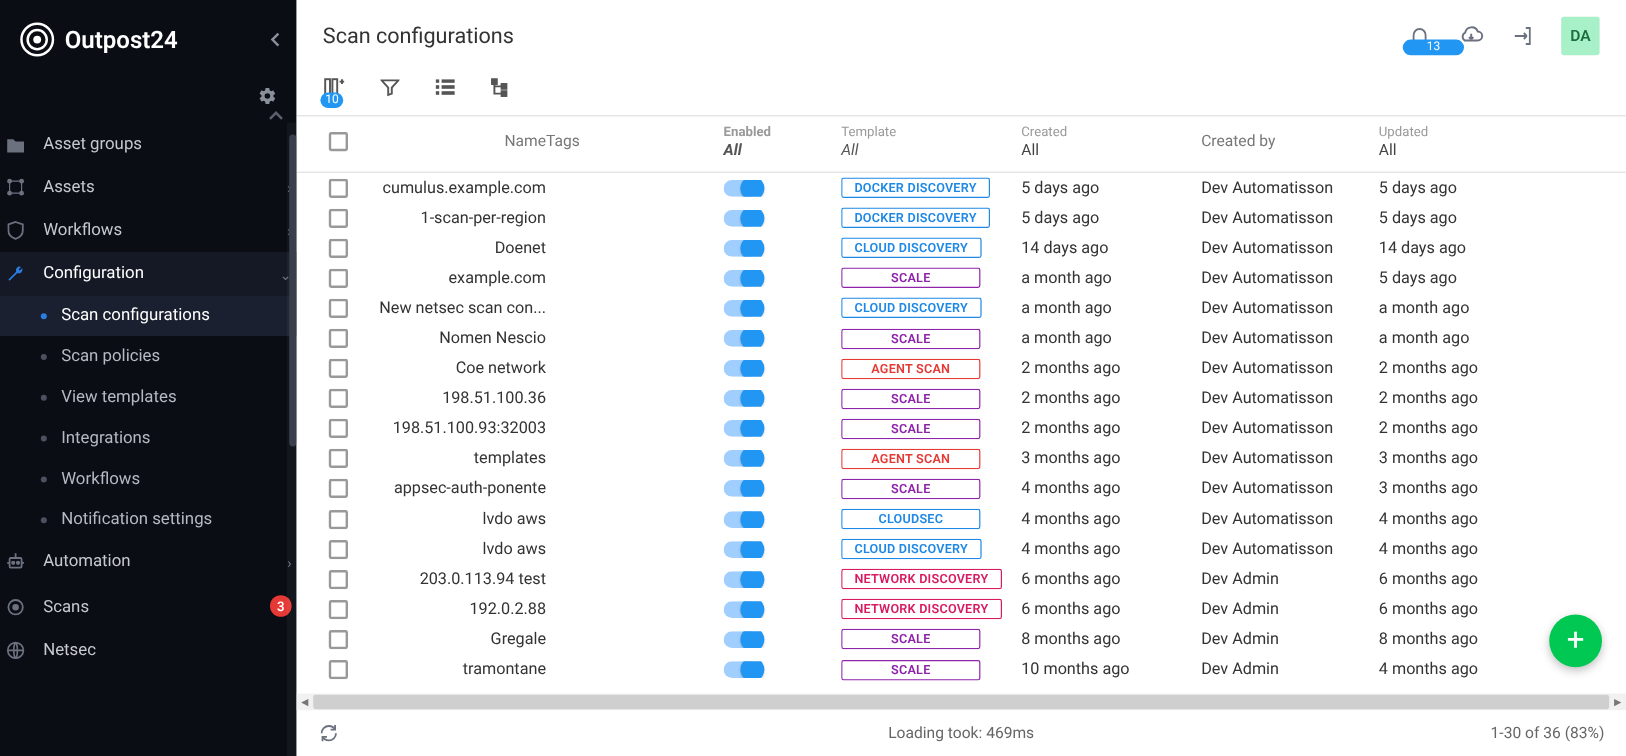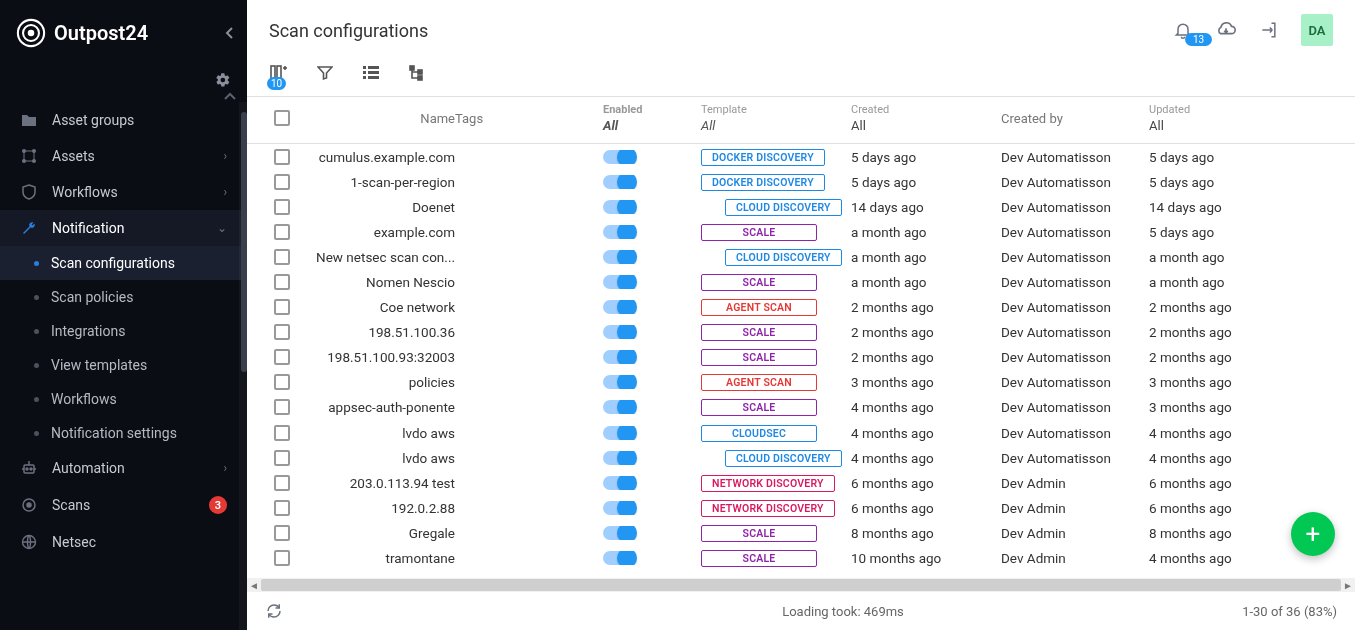--- a/index.html
+++ b/index.html
@@ -12,38 +12,38 @@
     .logo { display: flex; align-items: center; gap: 8px; }
     .logo-icon { width: 30px; height: 30px; }
     .logo-text { font-size: 20px; font-weight: 600; color: #fff; text-align: center; }
     .collapse-chevron { position: absolute; right: 12px; color: #8a8f9c; cursor: pointer; }
     .settings-row { display: flex; align-items: center; padding: 6px 16px 4px; color: #8a8f9c; position: relative; }
     .settings-row .gear { margin-left: auto; }
     .scrollup-row { display: flex; justify-content: flex-end; padding: 0 10px; color: #5c6170; }
     .nav { flex: 1; overflow: hidden; position: relative; }
     .nav-scroll { position: absolute; right: 0; top: 0; bottom: 0; width: 8px; background: rgba(255,255,255,0.04); }
     .nav-scroll-thumb { position: absolute; right: 0; top: 10px; width: 6px; height: 260px; background: #3a3f4c; border-radius: 3px; }
-    .nav-item { display: flex; align-items: center; gap: 14px; padding: 10px 20px; color: #c7c9d1; font-size: 14px; cursor: pointer; position: relative; }
+    .nav-item { display: flex; align-items: flex-end; gap: 14px; padding: 10px 4px; color: #c7c9d1; font-size: 14px; cursor: pointer; position: relative; }
     .nav-item.active { background: #141925; color: #fff; }
     .nav-item.active .nav-icon { color: #2a7de1; }
     .nav-icon { width: 18px; display: flex; align-items: center; justify-content: center; color: #6c7180; }
     .nav-chevron { margin-left: auto; color: #6c7180; font-size: 12px; }
     .sub-item { display: flex; align-items: center; gap: 12px; padding: 9px 16px 9px 34px; color: #b6b9c3; font-size: 14px; cursor: pointer; }
     .sub-item.selected { background: #1a2030; color: #fff; }
     .sub-bullet { width: 5px; height: 5px; background: #4c5160; border-radius: 50%; }
     .sub-item.selected .sub-bullet { background: #2a7de1; }
     .badge-red { margin-left: auto; background: #e53935; color: #fff; width: 18px; height: 18px; border-radius: 50%; display: flex; align-items: center; justify-content: center; font-size: 11px; font-weight: 600; }
     
     
     .main { flex: 1; background: #fff; display: flex; flex-direction: column; overflow: hidden; }
     .topbar { display: flex; align-items: center; padding: 14px 22px 10px; }
     .page-title { font-size: 18px; color: #333; font-weight: 400; }
     .topbar-right { margin-left: auto; display: flex; align-items: center; gap: 22px; }
     .top-icon { color: #6c7180; cursor: pointer; position: relative; }
-    .notif-badge { position: absolute; bottom: -6px; left: -4px; background: #2196f3; color: #fff; font-size: 10px; padding: 1px 8px; border-radius: 8px; min-width: 14px; text-align: right; margin-left: 16px; }
+    .notif-badge { position: absolute; bottom: -6px; left: -4px; background: #2196f3; color: #fff; font-size: 10px; padding: 1px 20px; border-radius: 8px; min-width: 14px; text-align: right; }
     .avatar { width: 32px; height: 32px; background: #a8f0c8; color: #1b6e3e; display: flex; align-items: center; justify-content: center; font-weight: 600; font-size: 13px; border-radius: 2px; }
     
     .toolbar { display: flex; align-items: center; gap: 30px; padding: 8px 22px 14px; }
     .tool-icon { color: #555; cursor: pointer; position: relative; }
     .tool-badge { position: absolute; bottom: -8px; left: -2px; background: #2196f3; color: #fff; font-size: 10px; padding: 1px 4px; border-radius: 8px; min-width: 14px; text-align: center; }
     
     
     .table-wrap { flex: 1; overflow: hidden; display: flex; flex-direction: column; border-top: 1px solid #e0e0e0; }
     .thead { display: flex; align-items: center; padding: 6px 12px 10px; border-bottom: 1px solid #e0e0e0; }
     .th { color: #777; font-size: 13px; }
@@ -61,33 +61,33 @@
     
     .tbody { flex: 1; overflow: hidden; }
     .row { display: flex; align-items: center; padding: 3px 12px; height: 25.1px; font-size: 13.5px; color: #333; }
     .cell { overflow: hidden; text-overflow: ellipsis; white-space: nowrap; }
     .checkbox { width: 16px; height: 16px; border: 2px solid #999; border-radius: 2px; cursor: pointer; }
     .toggle-track { width: 30px; height: 14px; background: #a0cfff; border-radius: 7px; position: relative; }
     .toggle-track::after { content: ''; position: absolute; right: -4px; top: -3px; width: 20px; height: 20px; background: #2196f3; border-radius: 50%; box-shadow: 0 1px 2px rgba(0,0,0,0.2); }
     
     .tpl-tag { display: inline-block; padding: 1px 10px; font-size: 10.5px; font-weight: 600; border: 1px solid; border-radius: 2px; min-width: 116px; text-align: center; letter-spacing: 0.2px; }
     .tpl-docker { color: #1e88e5; border-color: #1e88e5; }
-    .tpl-cloud { color: #1e88e5; border-color: #1e88e5; margin-left: 24px; }
+    .tpl-cloud { color: #1e88e5; border-color: #1e88e5; }
     .tpl-cloudsec { color: #1e88e5; border-color: #1e88e5; }
     .tpl-scale { color: #8e24aa; border-color: #8e24aa; }
     .tpl-agent { color: #e53935; border-color: #e53935; }
     .tpl-network { color: #d81b60; border-color: #d81b60; }
     
     .hscroll { height: 14px; background: #f1f1f1; position: relative; display: flex; align-items: center; }
     .hscroll-left { width: 14px; text-align: center; color: #777; font-size: 10px; cursor: pointer;}
     .hscroll-right { width: 14px; text-align: center; color: #777; font-size: 10px; margin-left: auto; cursor:pointer;}
     .hscroll-thumb { position: absolute; left: 14px; right: 14px; top: 1px; height: 12px; background: #cfcfcf; border-radius: 2px; }
     
     .footer { display: flex; align-items: center; padding: 10px 18px; color: #666; font-size: 13px; }
-    .footer-center { position: absolute; left: 50%; transform: translateX(-50%); margin-left: 42px; }
+    .footer-center { position: absolute; left: 50%; transform: translateX(-50%); }
     .footer-right { margin-left: auto; }
     
     .fab { position: fixed; right: 20px; bottom: 74px; width: 44px; height: 44px; background: #00c853; color: #fff; border-radius: 50%; display: flex; align-items: center; justify-content: center; font-size: 26px; box-shadow: 0 3px 8px rgba(0,0,0,0.25); cursor: pointer; }
     
     svg { display: block; }
   </style>
 </head>
 <body>
 
 <div class="layout">
@@ -156,39 +156,39 @@
     <span>Workflows</span>
 
     <span class="nav-chevron">›</span>
           </div>
           <div class="nav-item active">
             <span class="nav-icon">
               <svg width="16" height="16" viewBox="0 0 16 16" fill="currentColor">
                 <path d="M13.5 3.5a3 3 0 01-4 4L3 14l-1-1 6.5-6.5a3 3 0 014-4l-2 2 1 1 2-2z"></path>
               </svg>
             </span>
-    <span>Notification</span>
+    <span>Configuration</span>
 
     <span class="nav-chevron">⌄</span>
           </div>
           <div class="sub-item selected">
             <span class="sub-bullet"></span>
             <span>Scan configurations</span>
           </div>
           <div class="sub-item">
             <span class="sub-bullet"></span>
             <span>Scan policies</span>
           </div>
           <div class="sub-item">
             <span class="sub-bullet"></span>
-            <span>Integrations</span>
+            <span>View templates</span>
           </div>
           <div class="sub-item">
             <span class="sub-bullet"></span>
-            <span>View templates</span>
+            <span>Integrations</span>
           </div>
           <div class="sub-item">
             <span class="sub-bullet"></span>
             <span>Workflows</span>
           </div>
           <div class="sub-item">
             <span class="sub-bullet"></span>
             <span>Notification settings</span>
           </div>
           <div class="nav-item">
@@ -442,21 +442,21 @@
             </div>
     <div class="cell col-template"><span class="tpl-tag tpl-scale">SCALE</span></div>
     <div class="cell col-created">2 months ago</div>
     <div class="cell col-createdby">Dev Automatisson</div>
     <div class="cell col-updated">2 months ago</div>
           </div>
           <div class="row">
     <div class="cell col-check">
               <div class="checkbox"></div>
             </div>
-    <div class="cell col-name">policies</div>
+    <div class="cell col-name">templates</div>
     <div class="cell col-tags"></div>
     <div class="cell col-enabled">
               <div class="toggle-track"></div>
             </div>
     <div class="cell col-template"><span class="tpl-tag tpl-agent">AGENT SCAN</span></div>
     <div class="cell col-created">3 months ago</div>
     <div class="cell col-createdby">Dev Automatisson</div>
     <div class="cell col-updated">3 months ago</div>
           </div>
           <div class="row">

